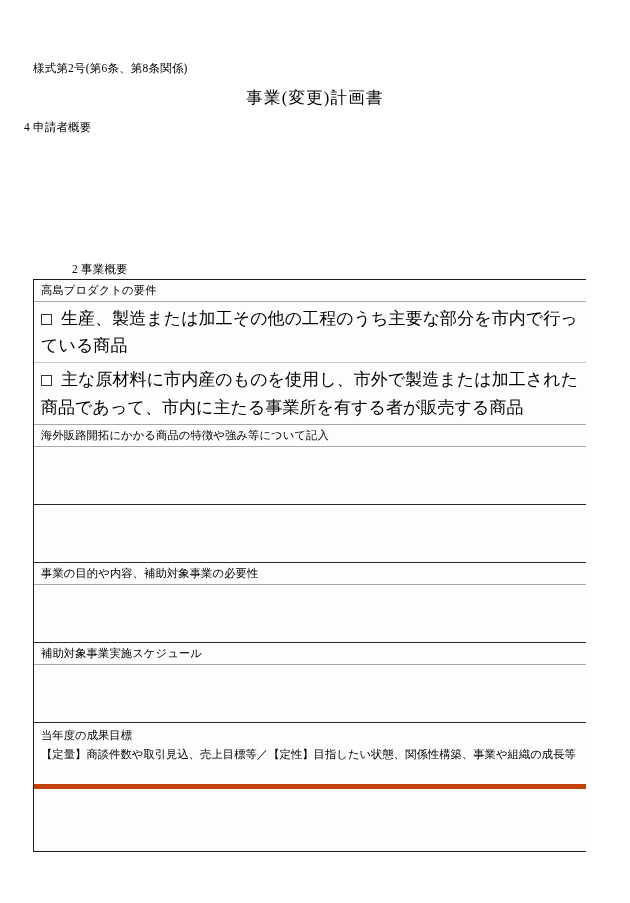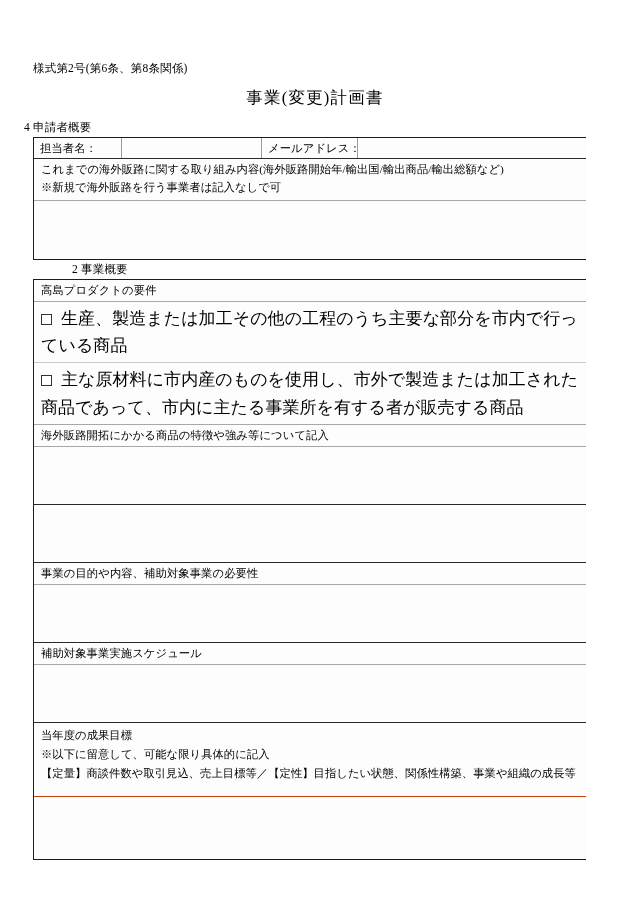--- a/index.html
+++ b/index.html
@@ -164,36 +164,20 @@
 <body>
 
 <div class="page">
 
   <div class="form-code">様式第2号(第6条、第8条関係)</div>
 
   <div class="doc-title">事業(変更)計画書</div>
 
   <div class="section-heading" id="sec1-heading">4 申請者概要</div>
 
-  <div class="frame" id="frame-1" style="top:137px;">
-
-    <div class="row sep-below-dark">
-      <div class="cell label-cell vdiv">担当者名：</div>
-      <div class="cell input-cell-1 vdiv"></div>
-      <div class="cell label-cell-2 vdiv">メールアドレス：</div>
-      <div class="cell grow"></div>
-    </div>
-
-    <div class="textrow" style="border-bottom:1px solid #a8a8a8;">
-      <span class="ln">これまでの海外販路に関する取り組み内容(海外販路開始年/輸出国/輸出商品/輸出総額など)</span>
-      <span class="ln">※新規で海外販路を行う事業者は記入なしで可</span>
-    </div>
-
-    <div class="blank" style="height:58px;"></div>
-  </div>
 
   <div class="section-heading" id="sec2-heading">2 事業概要</div>
 
   <div class="frame" id="frame-2" style="top:279px;">
 
     <div class="hdr-line">高島プロダクトの要件</div>
 
     <div class="check-row" style="border-bottom:1px solid #c9c9c9;">
       <span class="cb"></span><span class="ctext">生産、製造または加工その他の工程のうち主要な部分を市内で行っている商品</span>
     </div>
@@ -206,21 +190,20 @@
     <div class="blank" style="height:58px; border-bottom:1.4px solid #2a2a2a;"></div>
 
     <div class="blank" style="height:58px; border-bottom:1.4px solid #2a2a2a;"></div>
 
     <div class="hdr-line">事業の目的や内容、補助対象事業の必要性</div>
     <div class="blank" style="height:58px; border-bottom:1.4px solid #2a2a2a;"></div>
 
     <div class="hdr-line">補助対象事業実施スケジュール</div>
     <div class="blank" style="height:58px; border-bottom:1.4px solid #2a2a2a;"></div>
 
-    <div class="textrow" style="border-bottom:1px solid #c2410c; line-height:1.72; padding-top:3px; padding-bottom:12px;">
+    <div class="textrow" style="border-bottom:5px solid #c2410c; line-height:1.72; padding-top:3px; padding-bottom:20px;">
       <span class="ln">当年度の成果目標</span>
-      <span class="ln">※以下に留意して、可能な限り具体的に記入</span>
       <span class="ln">【定量】商談件数や取引見込、売上目標等／【定性】目指したい状態、関係性構築、事業や組織の成長等</span>
     </div>
     <div class="blank" style="height:62px;"></div>
   </div>
 
 </div>
 
 </body></html>

